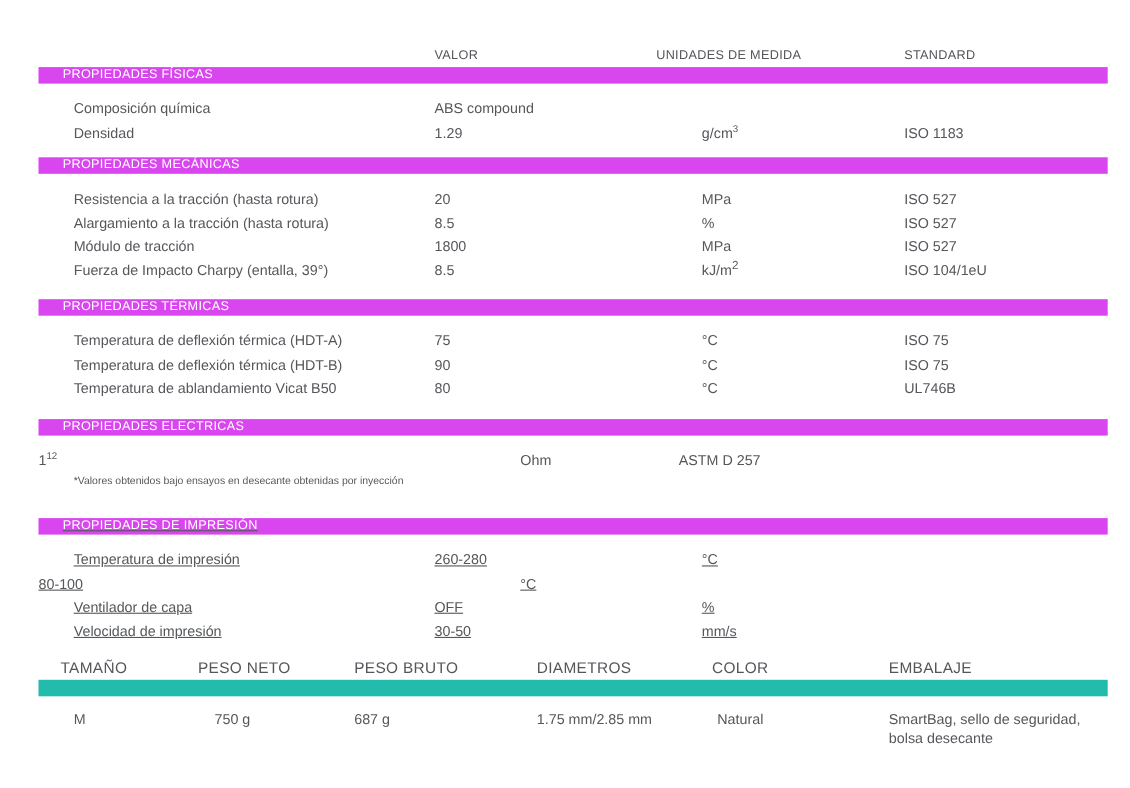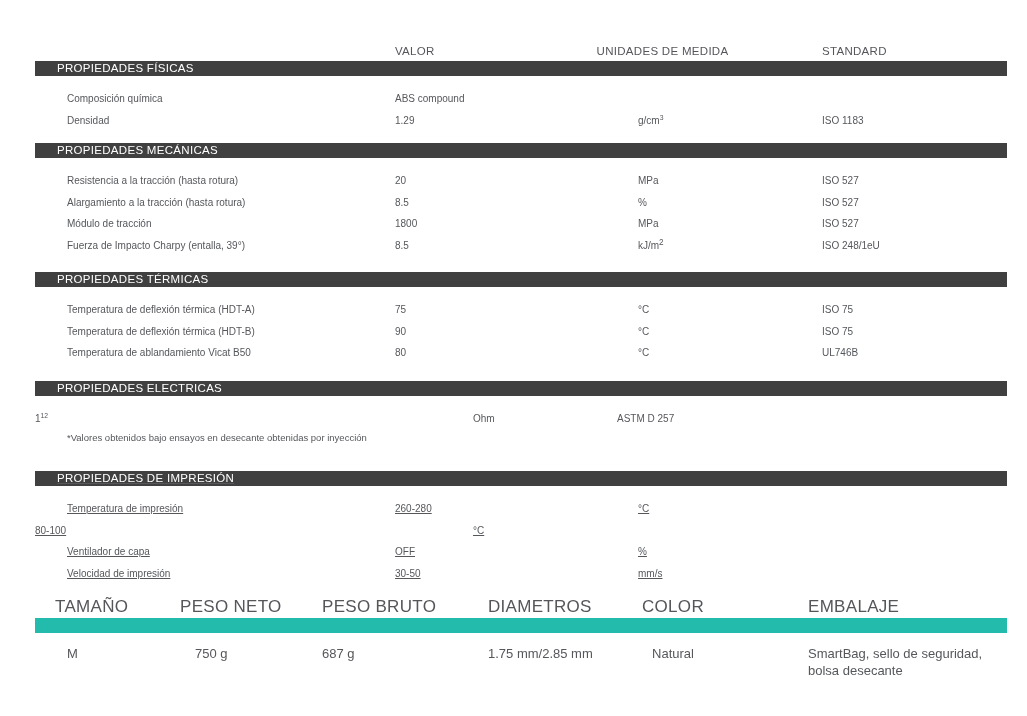--- a/index.html
+++ b/index.html
@@ -14,44 +14,44 @@
   .col-headers{
     display:grid;grid-template-columns:360px 165px 205px 242px;
     align-items:end;height:17px;
     font-size:11.5px;letter-spacing:.3px;color:#54565a;
   }
   .ch-unidades{text-align:center;}
   .ch-standard{padding-left:57px;}
 
   
   .bar{
-    height:15px;line-height:15px;background:#404040;color:#ffffff;
+    height:15px;line-height:15px;background:#d946ef;color:#ffffff;
     font-size:11.5px;letter-spacing:.3px;padding-left:22px;
     white-space:nowrap;overflow:hidden;
   }
   .sec-m4{margin-top:4px;} .sec-m5{margin-top:5px;} .sec-m6{margin-top:16px;text-decoration:underline;}
 
   .rows{padding:12px 0 12px 0;}
   .row{
     display:grid;grid-template-columns:360px 165px 205px 242px;
-    height:21.5px;align-items:center;font-size:10px;
+    height:21.5px;align-items:center;font-size:13px;
   }
   .cell-label{padding-left:32px;white-space:nowrap;}
   .cell-unit{padding-left:78px;white-space:nowrap;}
   .cell-standard{padding-left:57px;white-space:nowrap;}
   sup{font-size:68%;line-height:0;vertical-align:super;}
   sup.sup-lg{font-size:82%;}
   .footnote{font-size:9.5px;padding-left:32px;margin-top:3px;color:#55575b;}
 
   
   .btable{margin-top:4px;}
   .bt-headers,.bt-row{
     display:grid;grid-template-columns:145px 142px 166px 130px 110px 279px;
   }
-  .bt-headers{font-size:17px;letter-spacing:.3px;color:#54565a;line-height:14px;}
+  .bt-headers{font-size:14px;letter-spacing:.3px;color:#54565a;line-height:14px;}
   .bt-h1{padding-left:20px;}
   .bt-c5{text-align:center;}
   .bt-c6{padding-left:80px;}
   .bt-bar{height:15px;background:#23bcac;margin-top:4px;}
   .bt-row{margin-top:13px;font-size:13px;line-height:16.5px;align-items:start;}
   .bt-d1{padding-left:32px;}
   .bt-d2{padding-left:15px;}
 </style>
 </head>
 <body>
@@ -105,21 +105,21 @@
       <div class="row">
         <div class="cell-label"><span>Módulo de tracción</span><sup></sup></div>
         <div class="cell-value"><span>1800</span><sup></sup></div>
         <div class="cell-unit"><span>MPa</span><sup></sup></div>
         <div class="cell-standard">ISO 527</div>
       </div>
       <div class="row">
         <div class="cell-label"><span>Fuerza de Impacto Charpy (entalla, 39°)</span><sup></sup></div>
         <div class="cell-value"><span>8.5</span><sup></sup></div>
         <div class="cell-unit"><span>kJ/m</span><sup class="sup-lg">2</sup></div>
-        <div class="cell-standard">ISO 248/1eU</div>
+        <div class="cell-standard">ISO 104/1eU</div>
       </div>
     </div>
   </section>
 
   <section class="sec-m4">
     <div class="bar">
       <span>PROPIEDADES TÉRMICAS</span>
     </div>
     <div class="rows">
       <div class="row">

